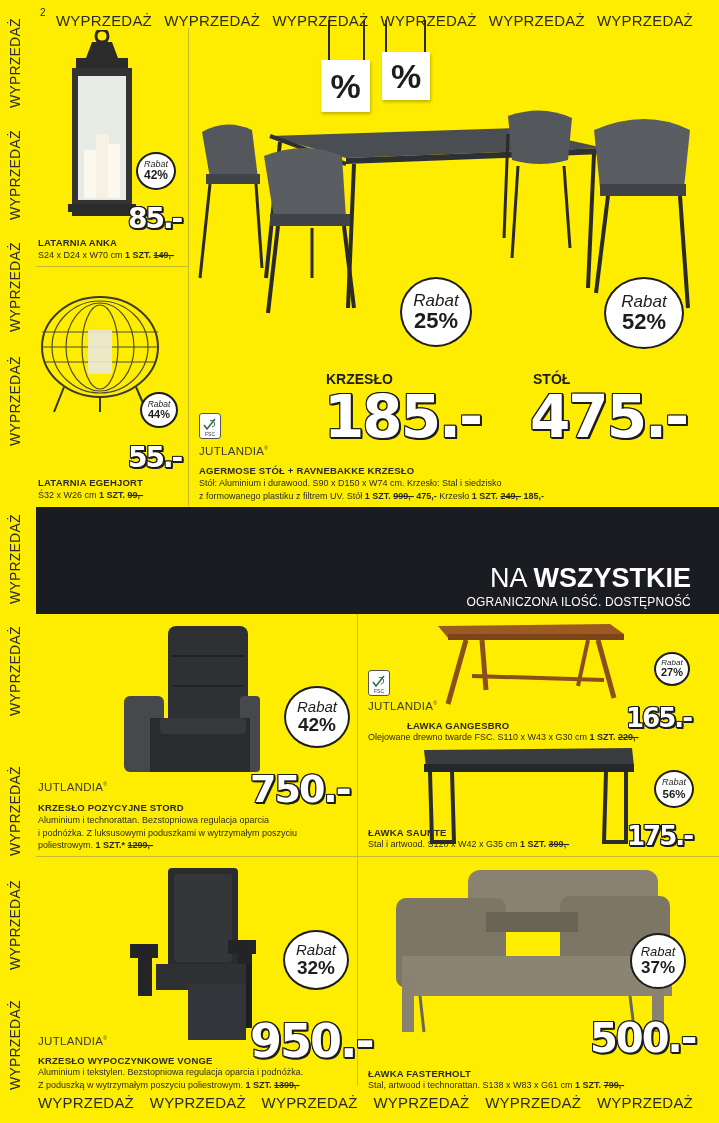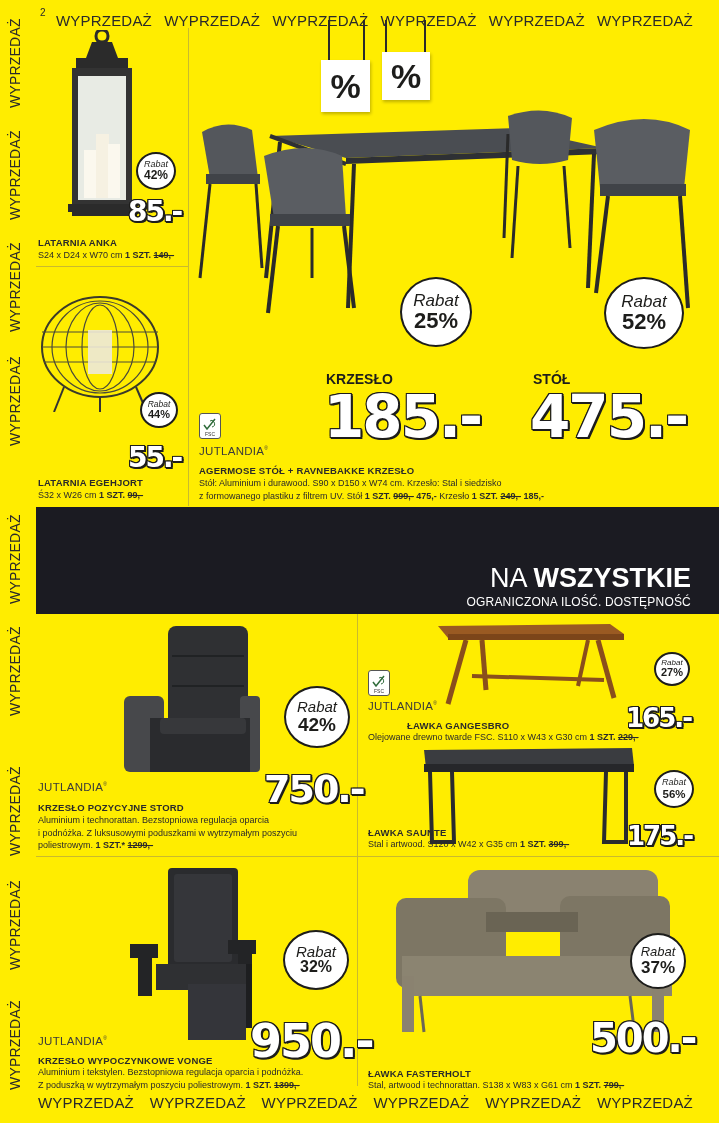--- a/index.html
+++ b/index.html
@@ -140,21 +140,21 @@
     <rect x="34" y="104" width="13" height="64" fill="#f6f1e2"></rect>
     <rect x="46" y="114" width="12" height="54" fill="#fbf8ee"></rect>
     <rect x="6" y="174" width="68" height="8" fill="#2b2b2b"></rect>
     <rect x="10" y="182" width="60" height="4" fill="#2b2b2b"></rect>
   </svg>
 </div>
 <div class="bubble" style="left:136px; top:152px; width:40px; height:38px;">
   <span class="rb" style="font-size:9px">Rabat</span>
   <span class="pct" style="font-size:12px">42%</span>
 </div>
-<div class="price" style="left:128px; top:198px; font-size:28px;">85.-</div>
+<div class="price" style="left:128px; top:205px; font-size:28px;">85.-</div>
 <div class="abs pname" style="left:38px; top:237px;">LATARNIA ANKA</div>
 <div class="abs pdesc" style="left:38px; top:249px; white-space:nowrap;">
   <span>S24 x D24 x W70 cm </span><b>1 SZT.</b> <span class="strike">149,-</span>
 </div>
 
 <div class="img" style="left:40px; top:292px;">
   <svg width="130" height="120" viewBox="0 0 130 120">
     <ellipse cx="60" cy="55" rx="58" ry="50" fill="none" stroke="#3a3a2a" stroke-width="2"></ellipse>
     <ellipse cx="60" cy="55" rx="48" ry="46" fill="none" stroke="#4a4a3a" stroke-width="1.2"></ellipse>
     <ellipse cx="60" cy="55" rx="34" ry="44" fill="none" stroke="#4a4a3a" stroke-width="1.2"></ellipse>
@@ -250,21 +250,21 @@
     <rect x="4" y="74" width="40" height="76" rx="6" fill="#47484b"></rect>
     <rect x="120" y="74" width="20" height="76" rx="4" fill="#47484b"></rect>
     <rect x="30" y="96" width="100" height="54" fill="#2a2b2e"></rect>
     <rect x="40" y="96" width="86" height="16" rx="4" fill="#37383b"></rect>
   </svg>
 </div>
 <div class="bubble" style="left:284px; top:686px; width:66px; height:62px;">
   <span class="rb" style="font-size:15px">Rabat</span>
   <span class="pct" style="font-size:19px">42%</span>
 </div>
-<div class="price" style="left:264px; top:770px; font-size:38px;">750.-</div>
+<div class="price" style="left:250px; top:770px; font-size:38px;">750.-</div>
 <div class="abs brand" style="left:38px; top:781px;"><span>JUTLANDIA</span><sup>®</sup></div>
 <div class="abs pname" style="left:38px; top:802px;">KRZESŁO POZYCYJNE STORD</div>
 <div class="abs pdesc" style="left:38px; top:814px; white-space:nowrap;">
   <div>Aluminium i technorattan. Bezstopniowa regulacja oparcia</div>
   <div>i podnóżka. Z luksusowymi poduszkami w wytrzymałym poszyciu</div>
   <div><span>poliestrowym. </span><b>1 SZT.*</b> <span class="strike">1299,-</span></div>
 </div>
 
 <div class="img" style="left:428px; top:620px;">
   <svg width="200" height="86" viewBox="0 0 200 86">
@@ -321,21 +321,21 @@
     <rect x="100" y="76" width="28" height="14" fill="#232426"></rect>
     <rect x="10" y="92" width="14" height="40" fill="#232426"></rect>
     <rect x="110" y="88" width="14" height="40" fill="#232426"></rect>
     <rect x="28" y="100" width="90" height="26" fill="#2f3033"></rect>
     <rect x="60" y="120" width="58" height="56" fill="#34353a"></rect>
     <rect x="118" y="100" width="6" height="64" fill="#1d1e20"></rect>
   </svg>
 </div>
 <div class="bubble" style="left:283px; top:930px; width:66px; height:60px;">
   <span class="rb" style="font-size:15px">Rabat</span>
-  <span class="pct" style="font-size:16px">32%</span>
+  <span class="pct" style="font-size:19px">32%</span>
 </div>
 <div class="price" style="left:250px; top:1018px; font-size:46px;">950.-</div>
 <div class="abs brand" style="left:38px; top:1035px;"><span>JUTLANDIA</span><sup>®</sup></div>
 <div class="abs pname" style="left:38px; top:1055px;">KRZESŁO WYPOCZYNKOWE VONGE</div>
 <div class="abs pdesc" style="left:38px; top:1066px; white-space:nowrap;">
   <div>Aluminium i tekstylen. Bezstopniowa regulacja oparcia i podnóżka.</div>
   <div><span>Z poduszką w wytrzymałym poszyciu poliestrowym. </span><b>1 SZT.</b> <span class="strike">1399,-</span></div>
 </div>
 
 <div class="img" style="left:390px; top:866px;">

